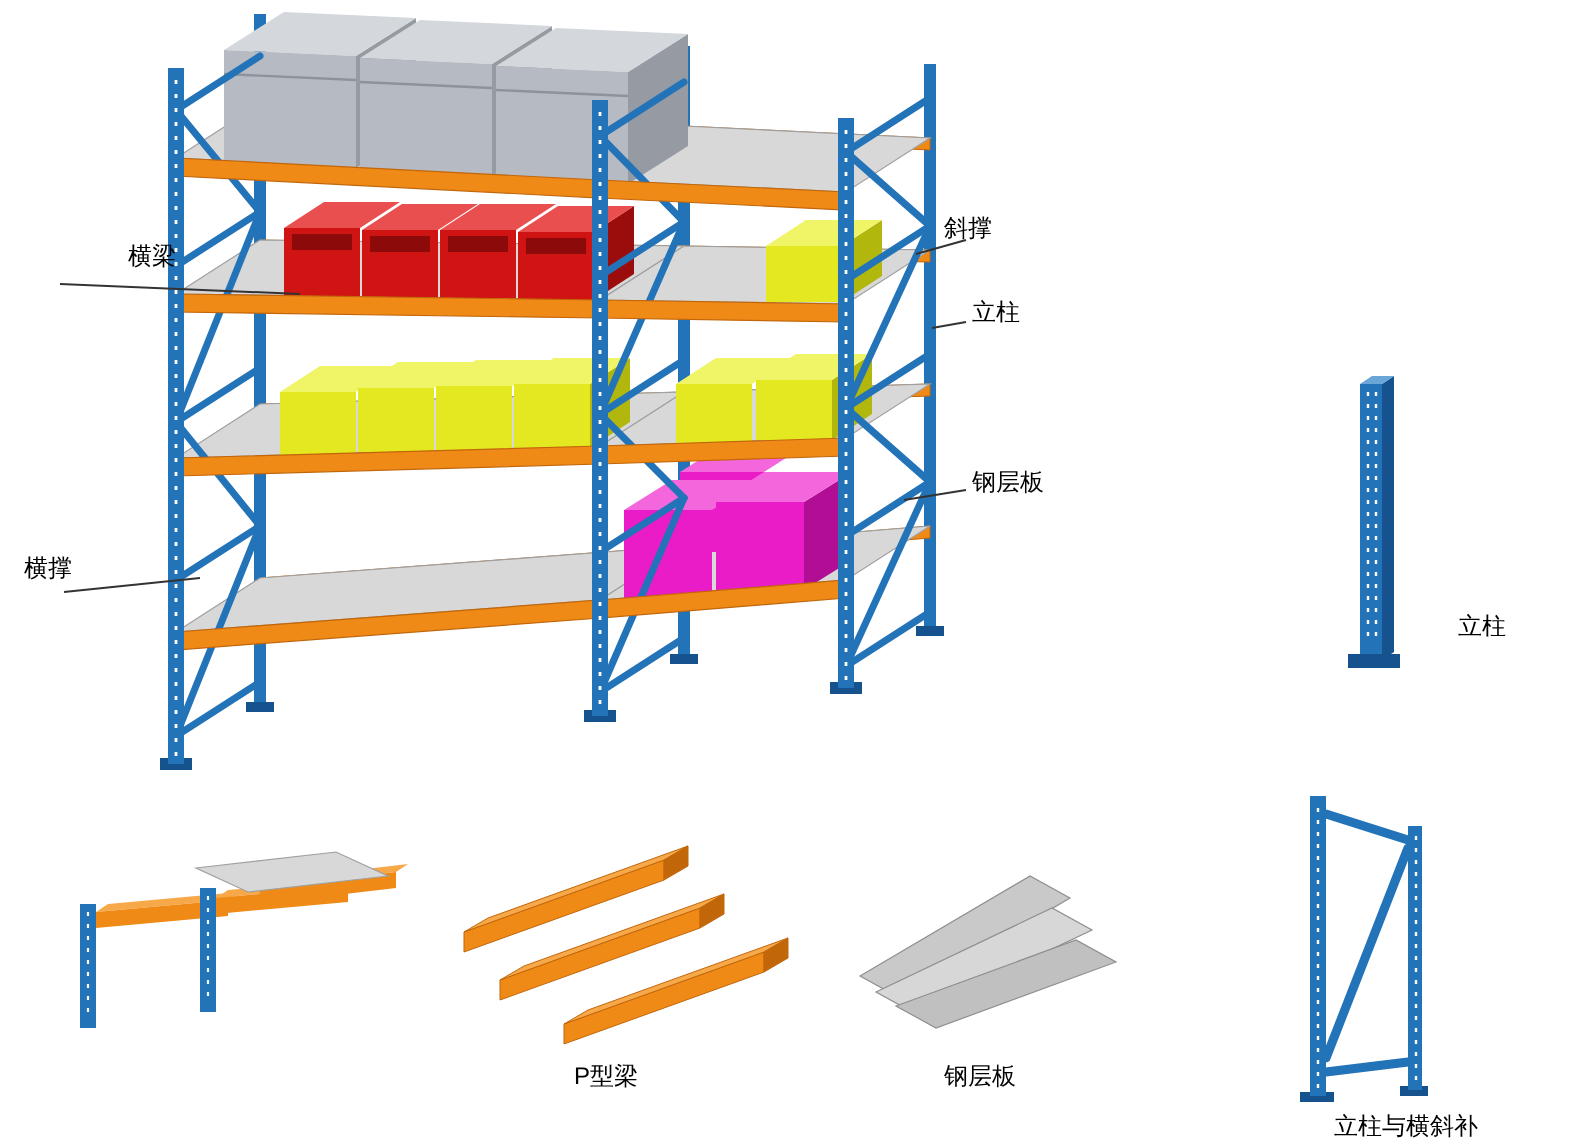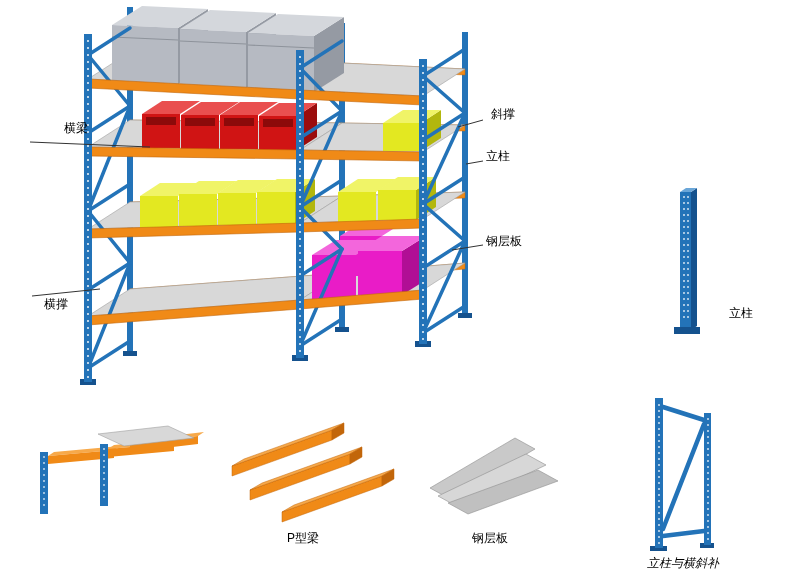--- a/index.html
+++ b/index.html
@@ -272,23 +272,23 @@
     <rect x="650" y="546" width="17" height="5" fill="var(--c-blue-dark)"></rect>
     <rect x="700" y="543" width="14" height="5" fill="var(--c-blue-dark)"></rect>
     <rect x="655" y="398" width="8" height="150" fill="var(--c-blue)"></rect>
     <rect x="704" y="413" width="7" height="132" fill="var(--c-blue)"></rect>
     <line x1="659" y1="404" x2="659" y2="544" stroke="#ffffff" stroke-width="1.2" stroke-dasharray="2 4"></line>
     <line x1="708" y1="418" x2="708" y2="541" stroke="#ffffff" stroke-width="1.2" stroke-dasharray="2 4"></line>
   </g>
 </svg>
 
 <div class="label" style="left:28px; top:121px;margin-left:36px;">横梁</div>
-<div class="label" style="left:44px; top:277px;margin-top:20px;">横撑</div>
-<div class="label" style="left:491px; top:107px;">斜撑</div>
+<div class="label" style="left:12px; top:277px;">横撑</div>
+<div class="label" style="left:472px; top:107px;">斜撑</div>
 <div class="label" style="left:486px; top:149px;">立柱</div>
 <div class="label" style="left:486px; top:234px;">钢层板</div>
 <div class="label" style="left:729px; top:306px;">立柱</div>
 
 <div class="label" style="left:287px; top:531px;">P型梁</div>
 <div class="label" style="left:472px; top:531px;">钢层板</div>
-<div class="label" style="left:647px; top:556px;font-style:italic;">立柱与横斜补</div>
+<div class="label" style="left:667px; top:556px;">立柱与横斜补</div>
 
 </div>
 
 </body></html>

